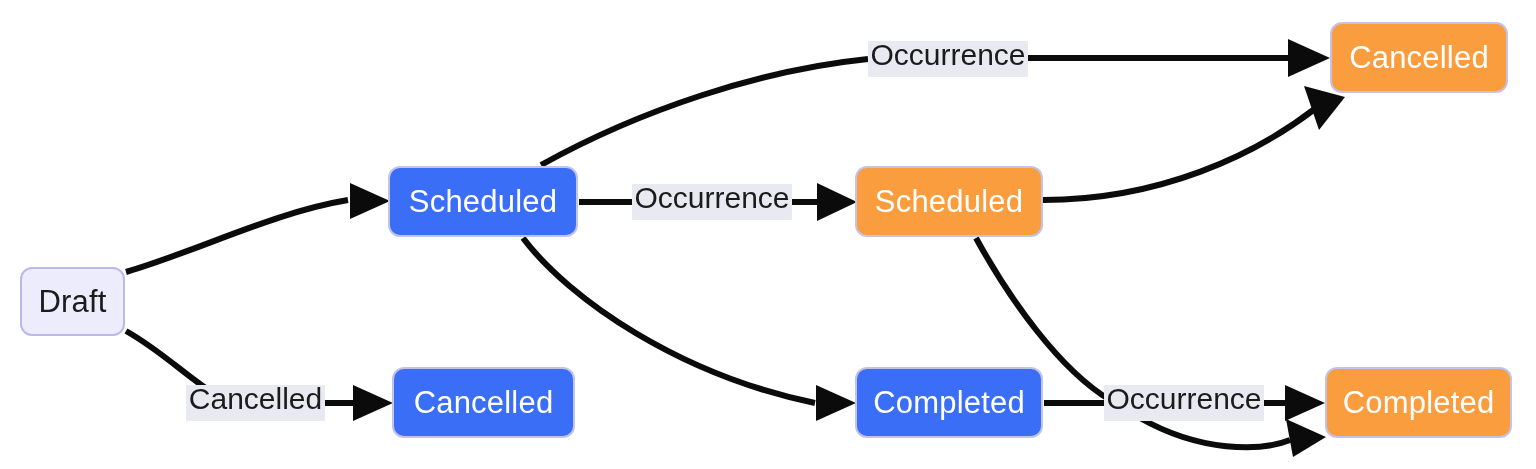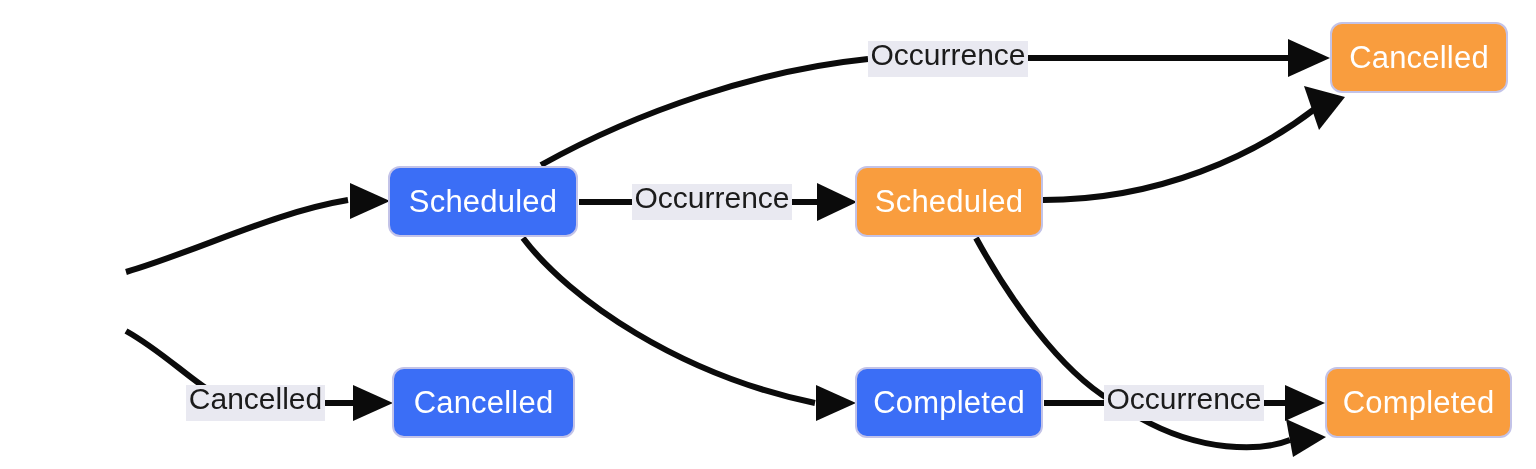--- a/index.html
+++ b/index.html
@@ -122,20 +122,23 @@
     </g>
 
     <g>
       <path class="edge-path" d="M1044,403 L1104,403"></path>
       <path class="edge-path" d="M1264,403 L1285,403"></path>
       <polygon class="arrow-head" points="1285,385 1325,403 1285,421"></polygon>
     </g>
 
   </svg>
 
+  <div class="node node-start" style="left:20px; top:267px; width:105px; height:69px;">
+    <span>Draft</span>
+  </div>
 
   <div class="node node-blue" style="left:388px; top:166px; width:190px; height:71px;">
     <span>Scheduled</span>
   </div>
 
   <div class="node node-blue" style="left:392px; top:367px; width:183px; height:71px;">
     <span>Cancelled</span>
   </div>
 
   <div class="node node-orange" style="left:855px; top:166px; width:188px; height:71px;">

